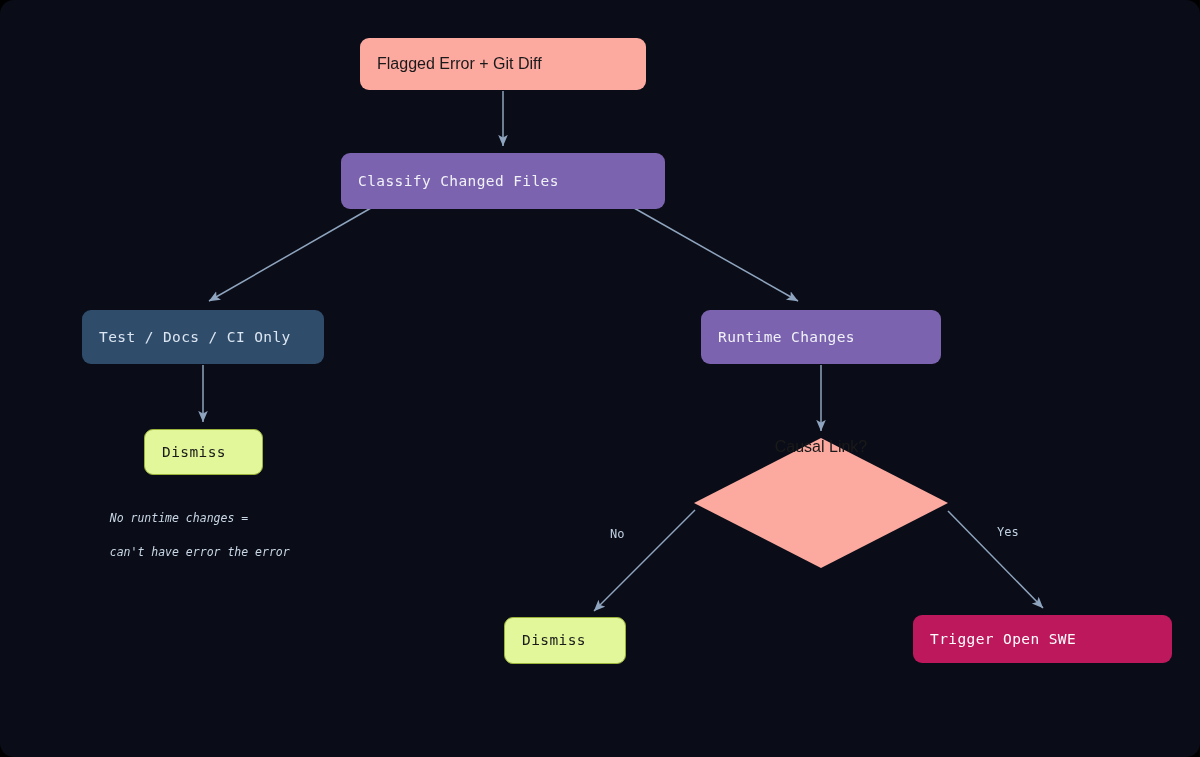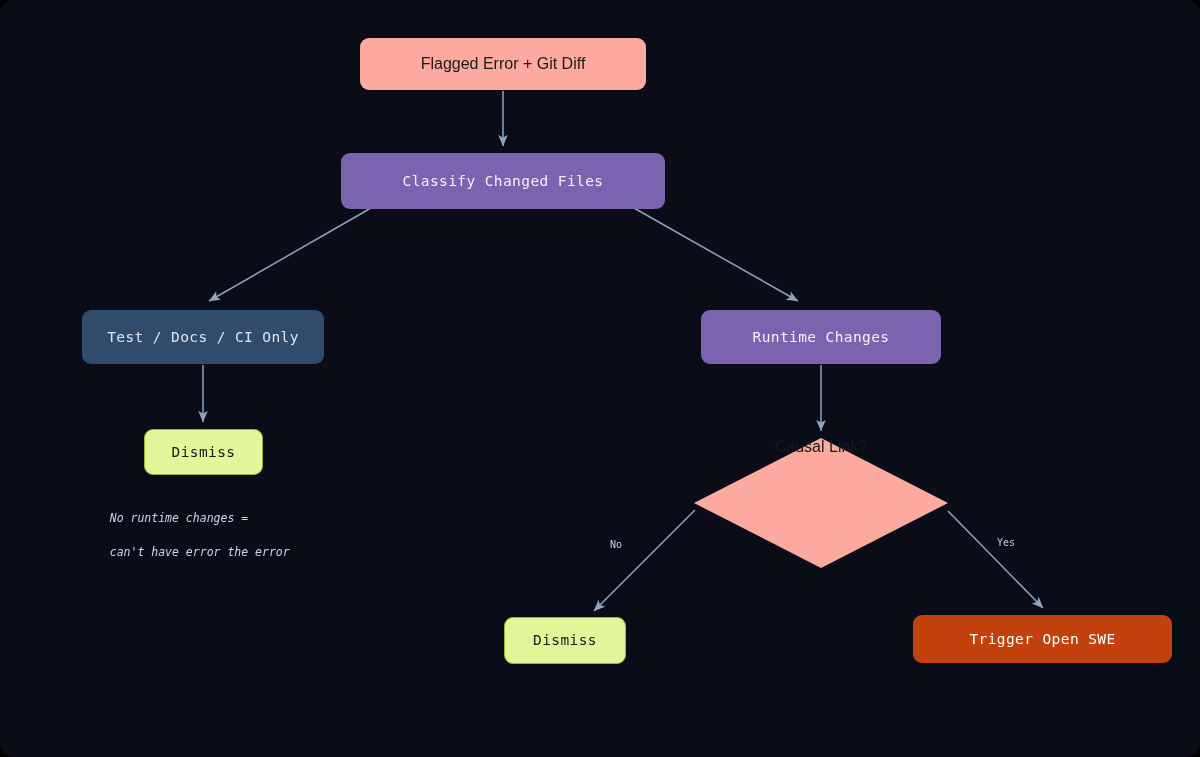--- a/index.html
+++ b/index.html
@@ -27,24 +27,24 @@
     left: 0;
     top: 0;
     width: 1200px;
     height: 757px;
   }
   .node {
     position: absolute;
     box-sizing: border-box;
     display: flex;
     align-items: center;
-    justify-content: center;
     text-align: center;
     border-radius: 9px;
     z-index: 3;
+    padding-left: 17px;
   }
   .node-label {
     display: block;
     line-height: 1.25;
     white-space: nowrap;
   }
   .mono {
     font-family: "DejaVu Sans Mono", "Liberation Mono", monospace;
     font-size: 14.5px;
     letter-spacing: 0.4px;
@@ -60,25 +60,24 @@
     justify-content: center;
   }
   .diamond-text {
     position: relative;
     z-index: 4;
     color: #1a1a1a;
   }
   .edge-label {
     position: absolute;
     font-family: "DejaVu Sans Mono", "Liberation Mono", monospace;
-    font-size: 10px;
+    font-size: 12px;
     color: #BFD0E2;
     z-index: 4;
     white-space: nowrap;
-    margin-top: 12px;
   }
   .annotation {
     position: absolute;
     font-family: "DejaVu Sans Mono", "Liberation Mono", monospace;
     font-style: italic;
     font-size: 11.5px;
     line-height: 17px;
     color: #C9D7E6;
     z-index: 4;
     white-space: pre;
@@ -131,21 +130,21 @@
     <svg width="254" height="130" viewBox="0 0 254 130" style="position:absolute; left:0; top:0;" xmlns="http://www.w3.org/2000/svg">
       <polygon points="127,0 254,65 127,130 0,65" fill="#FCA9A0"></polygon>
     </svg>
     <span class="diamond-text sans">Causal Link?</span>
   </div>
 
   <div class="node" style="left:504px; top:617px; width:122px; height:47px; background:#E2F79A; border:1.5px solid #9CB33A;">
     <span class="node-label mono" style="color:#1A1A1A;">Dismiss</span>
   </div>
 
-  <div class="node" style="left:913px; top:615px; width:259px; height:48px; background:#c2410c;">
+  <div class="node" style="left:913px; top:615px; width:259px; height:48px; background:#be185d;">
     <span class="node-label mono" style="color:#FFFFFF;">Trigger Open SWE</span>
   </div>
 
   <span class="edge-label" style="left:610px; top:527px;">No</span>
 
   <span class="edge-label" style="left:997px; top:525px;">Yes</span>
 
   <div class="annotation" style="left:82px; top:493px;">
     <span>No runtime changes =</span><br>
     <span>can't have error the error</span>

